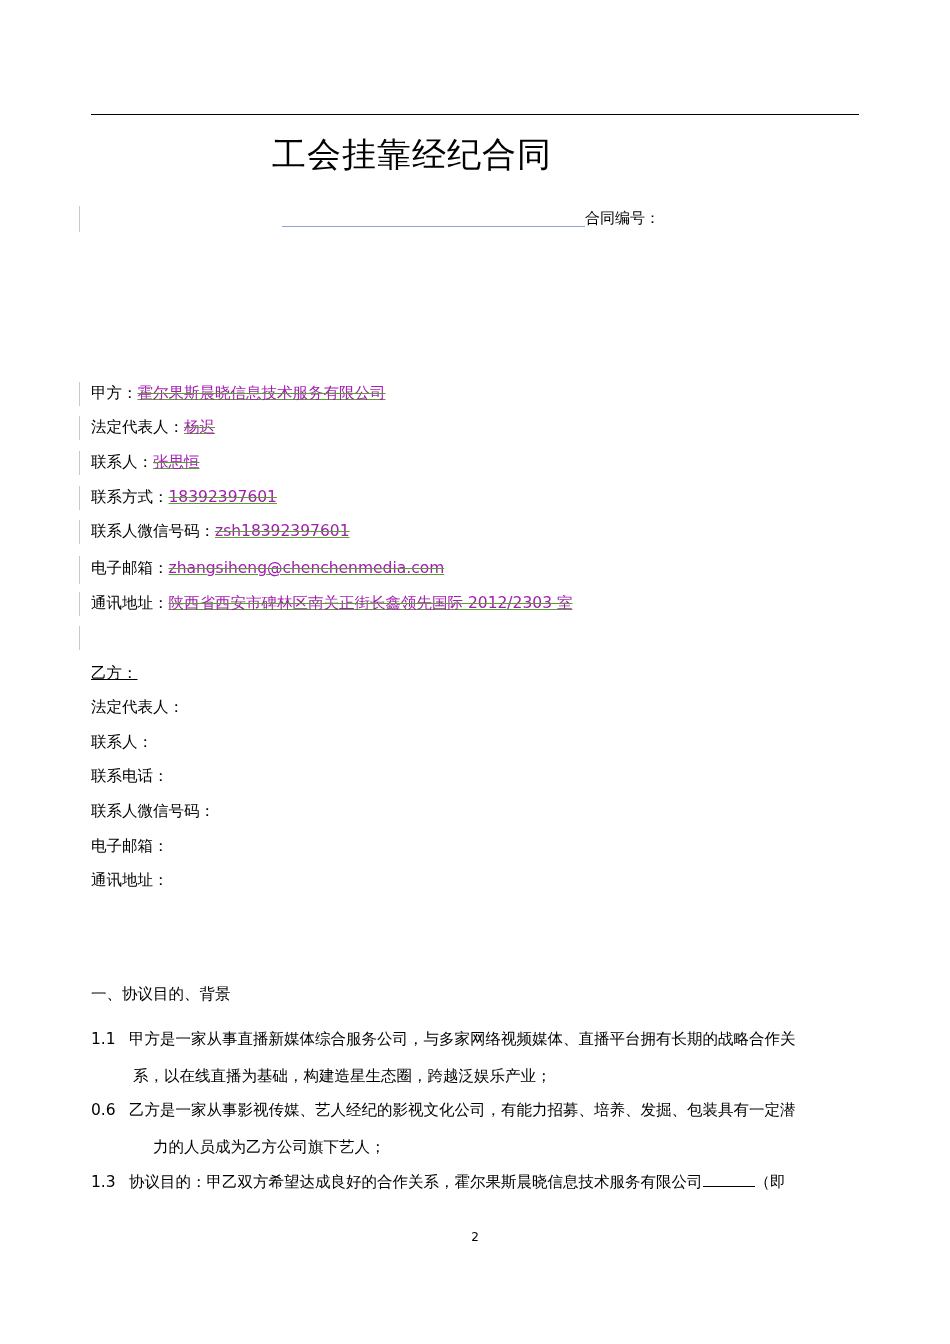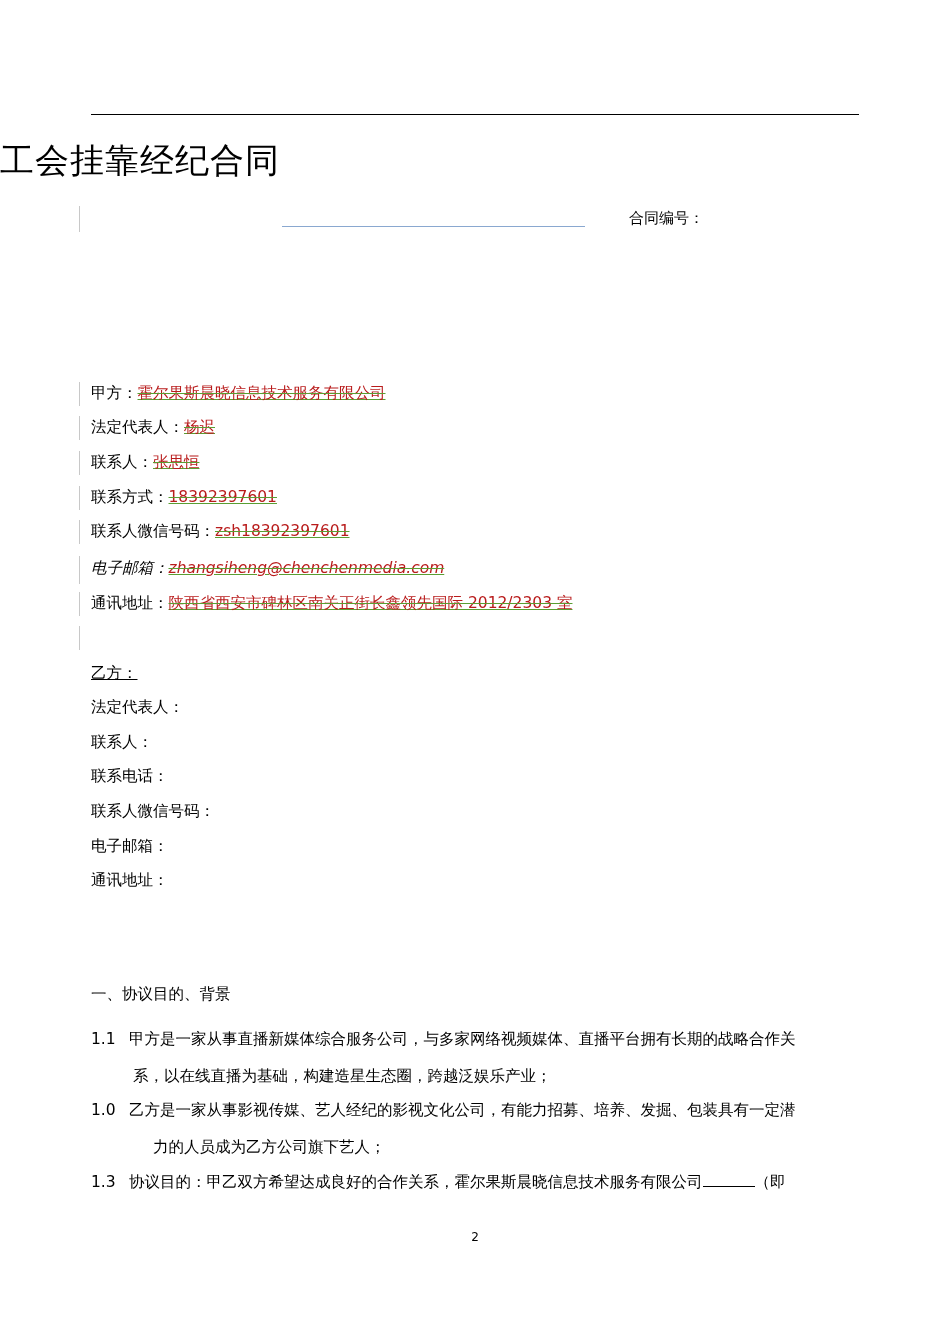--- a/index.html
+++ b/index.html
@@ -1,24 +1,24 @@
 <!DOCTYPE html>
 <html><head>
 <meta charset="utf-8">
 <style>
   html, body { margin: 0; padding: 0; background: #ffffff; }
   body { width: 950px; height: 1344px; position: relative; overflow: hidden;
          font-family: "DejaVu Sans", "Liberation Sans", sans-serif; color: #000; }
   .top-rule { position: absolute; left: 91px; top: 114px; width: 768px; height: 0; border-top: 1.3px solid #000; }
-  .title { position: absolute; left: 0; width: 824px; top: 138px; font-size: 34px; letter-spacing: 1px; line-height: 44px; }
-  .contract-no { position: absolute; top: 207px; left: 282px; font-size: 15px; line-height: 22px; display: flex; align-items: flex-end; gap: 44px; }
+  .title { position: absolute; left: 0; width: 824px; top: 132px; text-align: center; font-size: 34px; letter-spacing: 1px; line-height: 44px; }
+  .contract-no { position: absolute; top: 207px; left: 282px; font-size: 15px; line-height: 22px; display: flex; align-items: flex-end; }
   .contract-no .blank { display: inline-block; width: 303px; border-bottom: 1.2px solid #8aa8d0; height: 16px; margin-bottom: 2px; }
   .change-bar { position: absolute; left: 79px; width: 0; border-left: 1px solid #c8c8c8; }
   .line { position: absolute; left: 91px; font-size: 15.5px; line-height: 22px; white-space: nowrap; }
-  .del { color: #b91c1c; text-decoration: underline line-through; text-decoration-color: #5a9e32; text-decoration-thickness: 1px; }
+  .del { color: #a21caf; text-decoration: underline line-through; text-decoration-color: #5a9e32; text-decoration-thickness: 1px; }
   .para { position: absolute; left: 91px; width: 770px; font-size: 15.5px; line-height: 22px; white-space: nowrap; }
   .para .num { display: inline-block; width: 38px; }
   .indent { position: absolute; left: 133px; font-size: 15.5px; line-height: 22px; white-space: nowrap; }
   .fill-blank { display: inline-block; width: 52px; border-bottom: 1px solid #000; height: 14px; vertical-align: baseline; }
   .page-no { position: absolute; top: 1230px; left: 0; width: 950px; text-align: center; font-size: 12px; }
 </style>
 </head>
 <body>
 
 <div class="top-rule"></div>
@@ -49,21 +49,21 @@
 <div class="line" style="top:486px;">
   <span>联系方式：</span><span class="del">18392397601</span>
 </div>
 
 <div class="change-bar" style="top:520px;height:24px;"></div>
 <div class="line" style="top:520px;">
   <span>联系人微信号码：</span><span class="del">zsh18392397601</span>
 </div>
 
 <div class="change-bar" style="top:556px;height:28px;"></div>
-<div class="line" style="top:557px;font-style:italic;">
+<div class="line" style="top:557px;">
   <span>电子邮箱：</span><span class="del">zhangsiheng@chenchenmedia.com</span>
 </div>
 
 <div class="change-bar" style="top:592px;height:24px;"></div>
 <div class="line" style="top:592px;">
   <span>通讯地址：</span><span class="del">陕西省西安市碑林区南关正街长鑫领先国际 2012/2303 室</span>
 </div>
 
 <div class="change-bar" style="top:626px;height:24px;"></div>
 
@@ -76,21 +76,21 @@
 <div class="line" style="top:869px;">通讯地址：</div>
 
 <div class="line" style="top:983px;text-align:center;">一、协议目的、背景</div>
 
 <div class="para" style="top:1028px;">
   <span class="num">1.1</span><span>甲方是一家从事直播新媒体综合服务公司，与多家网络视频媒体、直播平台拥有长期的战略合作关</span>
 </div>
 <div class="indent" style="top:1065px;">系，以在线直播为基础，构建造星生态圈，跨越泛娱乐产业；</div>
 
 <div class="para" style="top:1099px;">
-  <span class="num">1.0</span><span>乙方是一家从事影视传媒、艺人经纪的影视文化公司，有能力招募、培养、发掘、包装具有一定潜</span>
+  <span class="num">0.6</span><span>乙方是一家从事影视传媒、艺人经纪的影视文化公司，有能力招募、培养、发掘、包装具有一定潜</span>
 </div>
 <div class="indent" style="top:1136px;margin-left:20px;">力的人员成为乙方公司旗下艺人；</div>
 
 <div class="para" style="top:1171px;">
   <span class="num">1.3</span><span>协议目的：甲乙双方希望达成良好的合作关系，霍尔果斯晨晓信息技术服务有限公司</span><span class="fill-blank"></span><span>（即</span>
 </div>
 
 <div class="page-no">2</div>
 
 </body></html>

